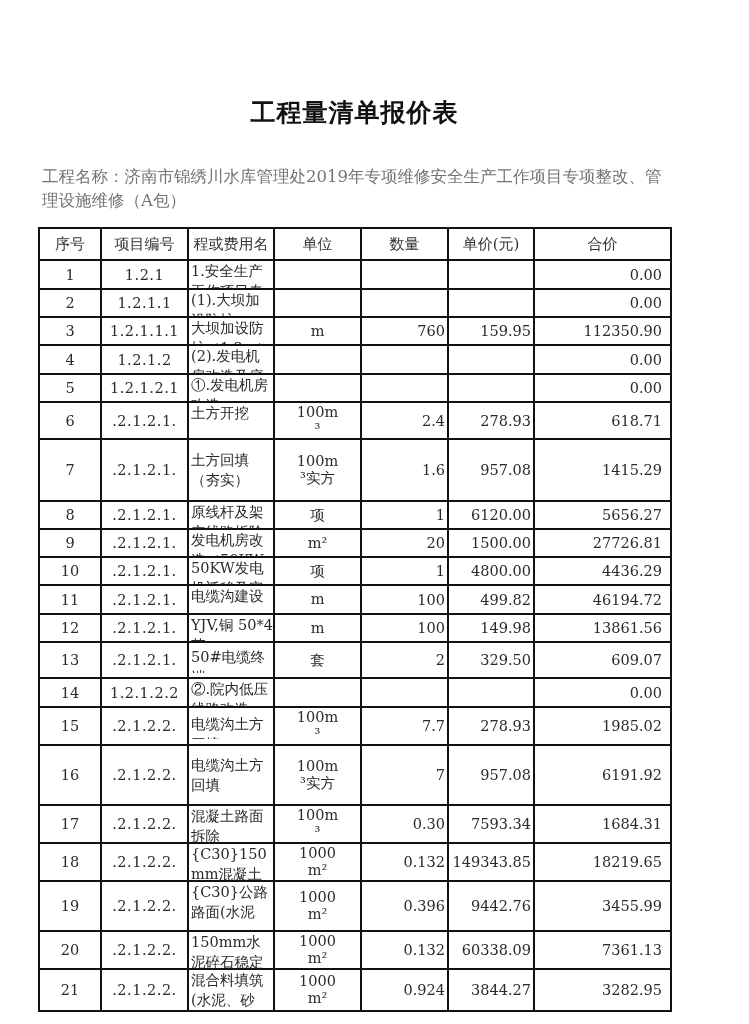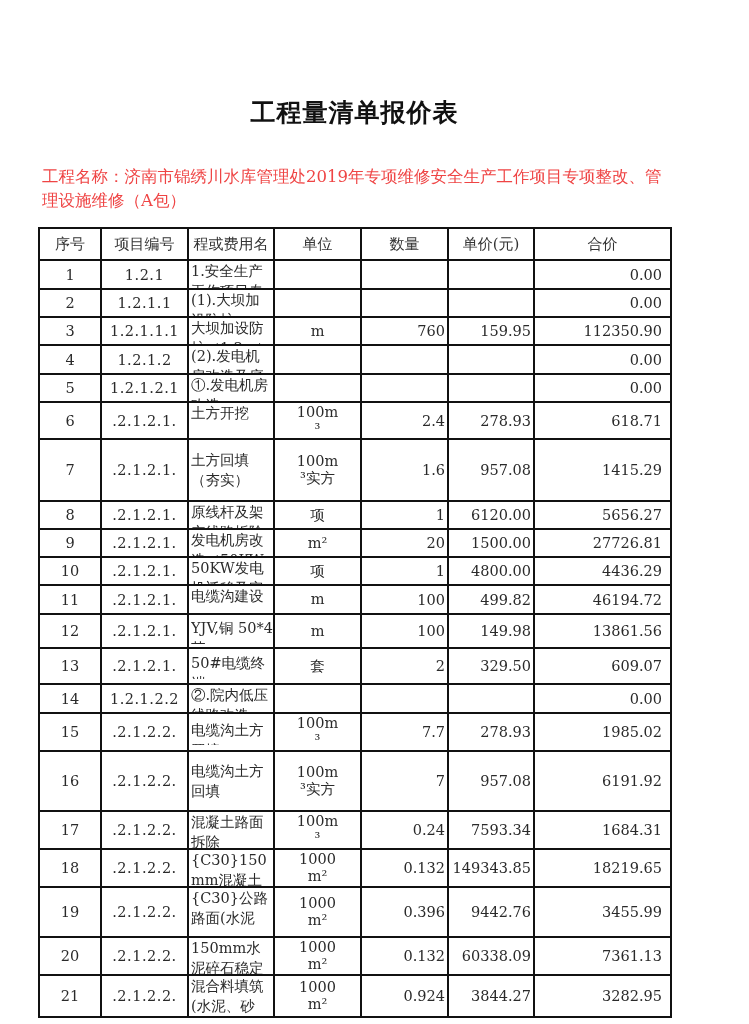--- a/index.html
+++ b/index.html
@@ -27,21 +27,21 @@
     letter-spacing: 1px;
     color: #111;
   }
   .project {
     position: absolute;
     left: 42px;
     top: 165px;
     width: 630px;
     font-size: 16.5px;
     line-height: 24px;
-    color: #ef4444;
+    color: #737373;
   }
   table.boq {
     position: absolute;
     left: 38px;
     top: 227px;
     border-collapse: collapse;
     table-layout: fixed;
     width: 632px;
   }
   table.boq td, table.boq th {
@@ -251,21 +251,21 @@
         <td class="c-name">
           <div class="name-clip" style="height: 27px;">电缆沟建设</div>
         </td>
         <td class="c-unit">
           <div style="margin: 0px auto; width: 44px; word-break: break-all;">m</div>
         </td>
         <td class="c-num">100</td>
         <td class="c-num">499.82</td>
         <td class="c-total">46194.72</td>
       </tr>
-      <tr style="height: 34px;">
+      <tr style="height: 28px;">
         <td class="c-seq">12</td>
         <td class="c-code">.2.1.2.1.</td>
         <td class="c-name">
           <div class="name-clip" style="height: 26px;">YJV,铜 50*4芯</div>
         </td>
         <td class="c-unit">
           <div style="margin: 0px auto; width: 44px; word-break: break-all;">m</div>
         </td>
         <td class="c-num">100</td>
         <td class="c-num">149.98</td>
@@ -325,21 +325,21 @@
       </tr>
       <tr style="height: 38px;">
         <td class="c-seq">17</td>
         <td class="c-code">.2.1.2.2.</td>
         <td class="c-name">
           <div class="name-clip" style="height: 36px;">混凝土路面拆除</div>
         </td>
         <td class="c-unit">
           <div style="margin: 0px auto; width: 44px; word-break: break-all;">100m³</div>
         </td>
-        <td class="c-num">0.24</td>
+        <td class="c-num">0.30</td>
         <td class="c-num">7593.34</td>
         <td class="c-total">1684.31</td>
       </tr>
       <tr style="height: 38px;">
         <td class="c-seq">18</td>
         <td class="c-code">.2.1.2.2.</td>
         <td class="c-name">
           <div class="name-clip" style="height: 36px;">{C30}150mm混凝土路面</div>
         </td>
         <td class="c-unit">

